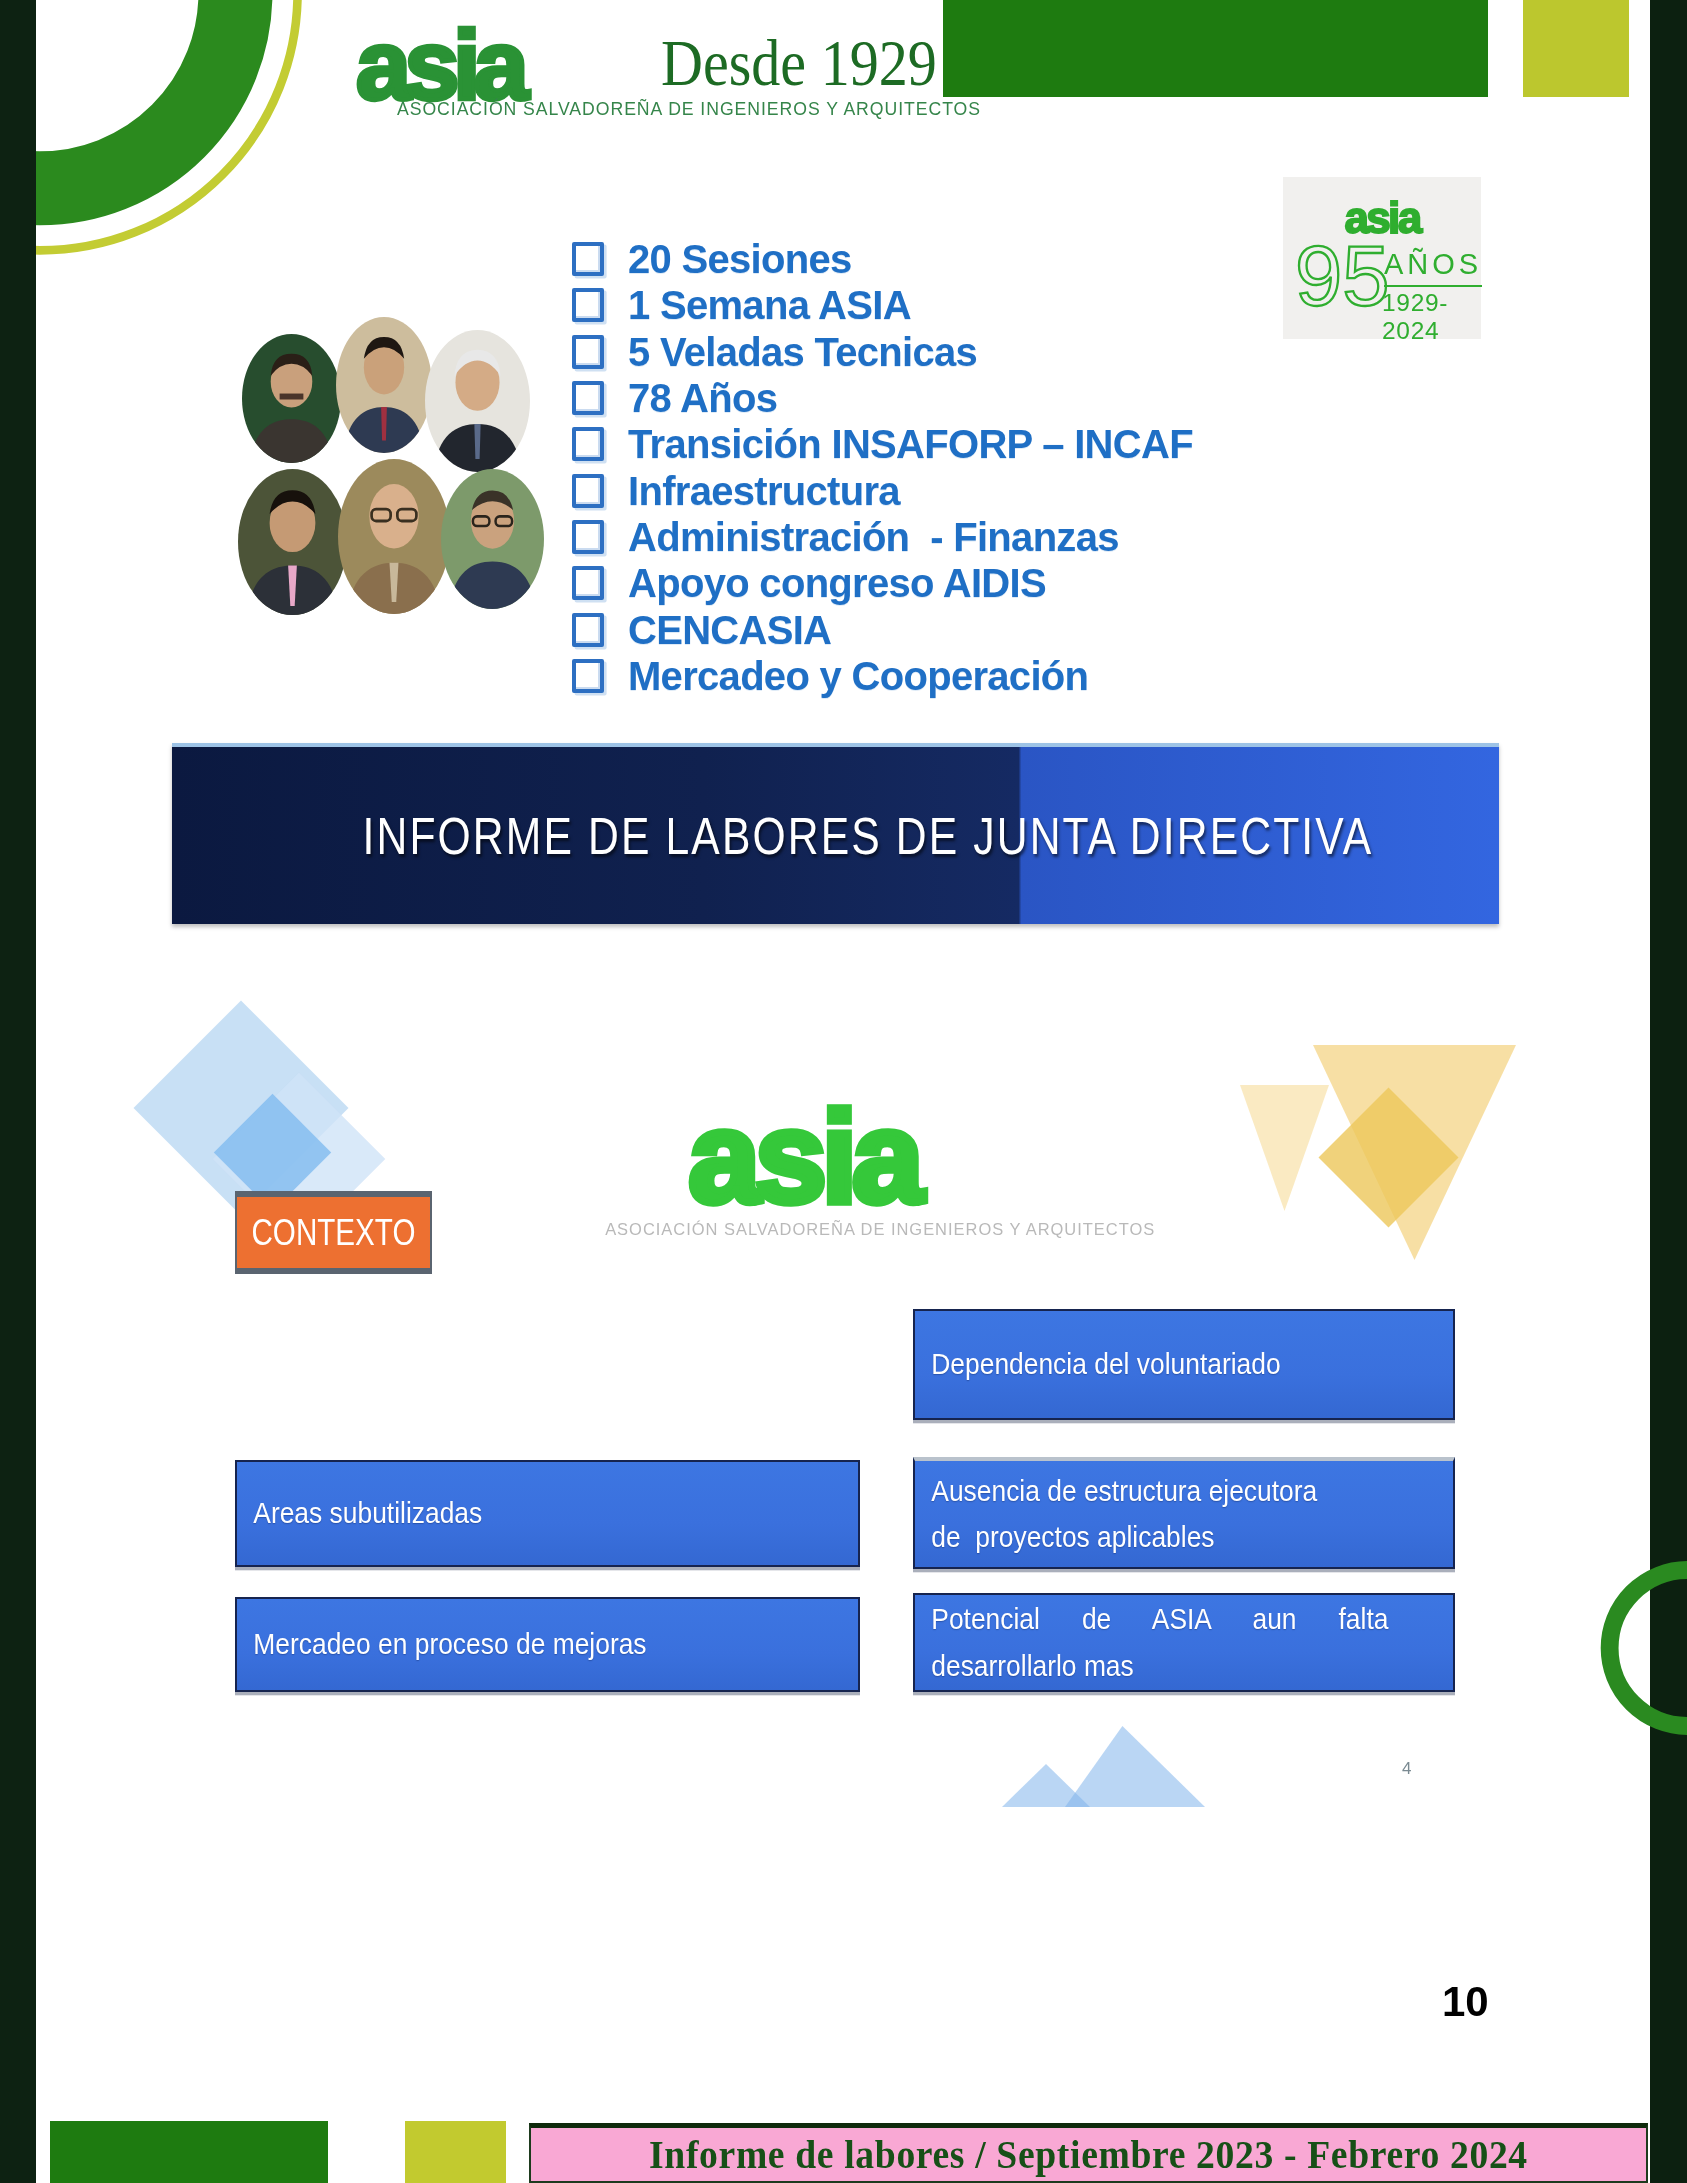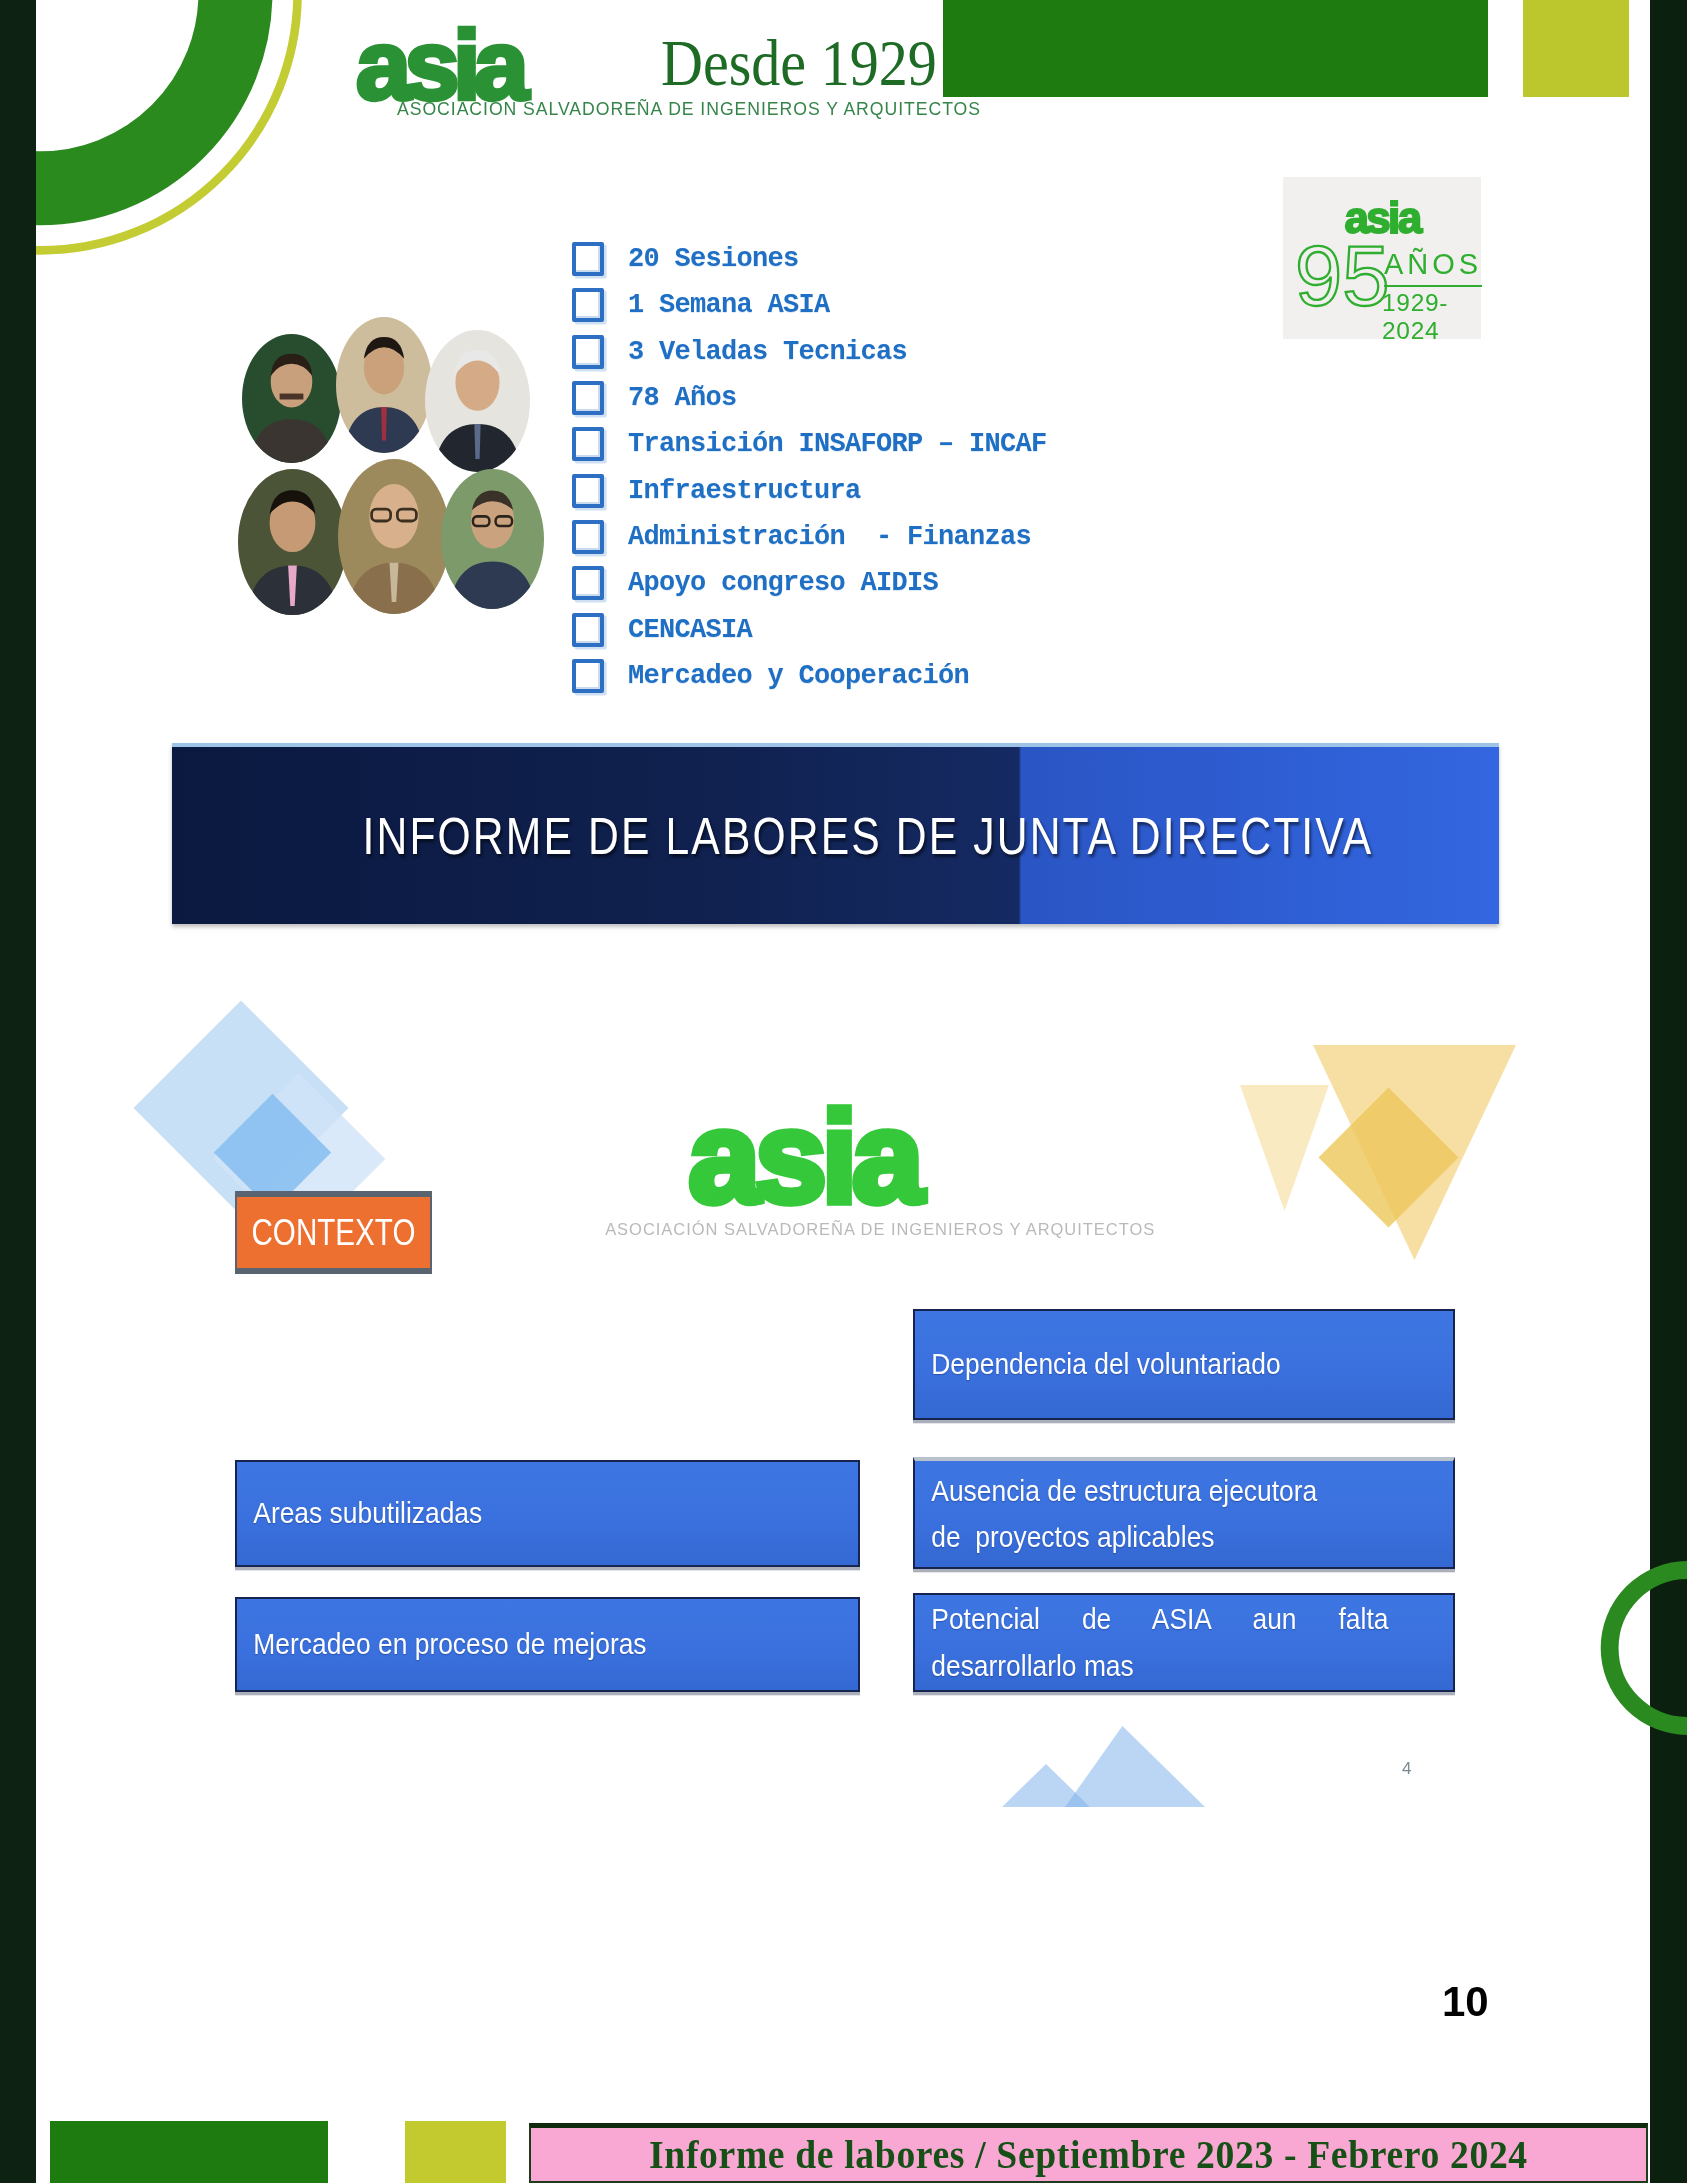--- a/index.html
+++ b/index.html
@@ -36,22 +36,22 @@
 
   
   .collage{left:235px;top:317px;width:314px;height:384px;z-index:4;}
   .oval{position:absolute;border-radius:50%;overflow:hidden;}
   .oval svg{display:block;width:100%;height:100%;}
 
   
   .crow{position:absolute;left:572px;height:46px;display:flex;align-items:center;gap:24px;z-index:4;}
   .cbox{width:24px;height:26.5px;background:#fff;border:4px solid #2d6fc2;border-radius:2px;
         box-shadow:2.6px 2.6px 0 #cfe0f2, inset -2px -2px 0 rgba(45,111,194,0.25);flex:0 0 auto;}
-  .ctext{font-size:27px;font-weight:bold;color:#1f6fc5;letter-spacing:-0.7px;white-space:pre;
-         text-shadow:0 1.3px 0 rgba(31,111,197,0.15);font-family:Liberation Mono, monospace;}
+  .ctext{font-size:40px;font-weight:bold;color:#1f6fc5;letter-spacing:-0.7px;white-space:pre;
+         text-shadow:0 1.3px 0 rgba(31,111,197,0.15);}
 
   
   .banner{left:172px;top:743px;width:1327px;height:177px;z-index:5;
           background:linear-gradient(90deg,#0b1940 0%,#10214f 40%,#152a63 63.8%,#2a55c4 64%,#3366e0 100%);
           border-top:4px solid #9dc3e6;box-shadow:0 2.6px 4px rgba(0,0,0,0.25);}
   .banner-text{width:100%;height:100%;display:flex;align-items:center;justify-content:center;
                padding-left:79px;box-sizing:border-box;color:#ffffff;font-size:52px;letter-spacing:2.6px;
                transform:scaleX(0.82);transform-origin:center;white-space:nowrap;
                text-shadow:2px 2.6px 3.3px rgba(0,0,0,0.55);}
 
@@ -183,21 +183,21 @@
   <div class="crow" style="top:236px">
       <span class="cbox"></span>
       <span class="ctext">20 Sesiones</span>
     </div>
   <div class="crow" style="top:282px">
       <span class="cbox"></span>
       <span class="ctext">1 Semana ASIA</span>
     </div>
   <div class="crow" style="top:329px">
       <span class="cbox"></span>
-      <span class="ctext">3 Veladas Tecnicas</span>
+      <span class="ctext">5 Veladas Tecnicas</span>
     </div>
   <div class="crow" style="top:375px">
       <span class="cbox"></span>
       <span class="ctext">78 Años</span>
     </div>
   <div class="crow" style="top:421px">
       <span class="cbox"></span>
       <span class="ctext">Transición INSAFORP – INCAF</span>
     </div>
   <div class="crow" style="top:468px">

